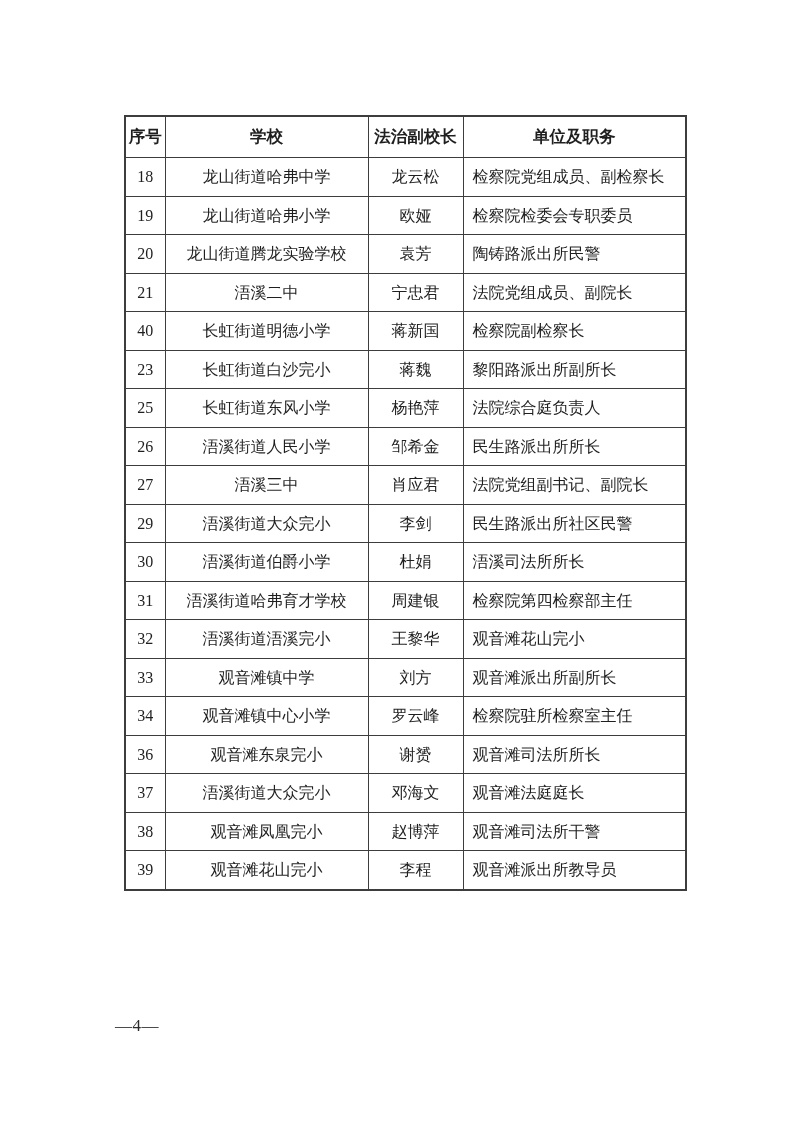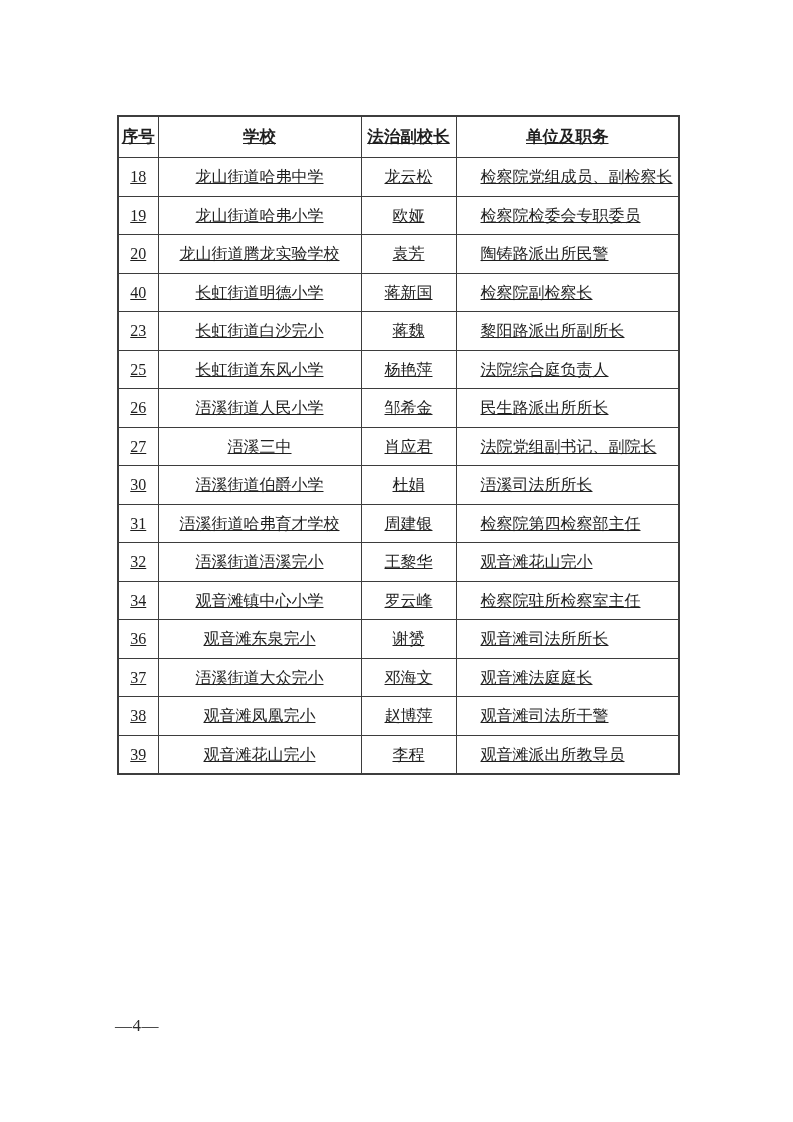--- a/index.html
+++ b/index.html
@@ -10,23 +10,22 @@
     width: 793px;
     height: 1122px;
     background: #ffffff;
     position: relative;
     overflow: hidden;
     font-family: "Liberation Serif", "DejaVu Serif", serif;
     color: #1f1f1f;
   }
   .table-wrap {
     position: absolute;
-    left: 117px;
+    left: 124px;
     top: 115px;
-    text-decoration: underline;
   }
   table.roster {
     border-collapse: collapse;
     table-layout: fixed;
     width: 561px;
     border: 2px solid #3d3d3d;
   }
   table.roster col.c0 { width: 40px; }
   table.roster col.c1 { width: 203px; }
   table.roster col.c2 { width: 95px; }
@@ -46,21 +45,21 @@
     font-weight: bold;
     height: 40px;
     font-size: 16.5px;
   }
   table.roster tbody td {
     height: 37.5px;
     font-weight: normal;
   }
   table.roster td.unit {
     text-align: left;
-    padding-left: 24px;
+    padding-left: 9px;
   }
   .page-footer {
     position: absolute;
     left: 115px;
     top: 1016px;
     font-size: 17px;
     color: #2a2a2a;
     letter-spacing: 0.5px;
   }
 </style>
@@ -96,20 +95,26 @@
           <td>欧娅</td>
           <td class="unit">检察院检委会专职委员</td>
         </tr>
         <tr>
           <td>20</td>
           <td>龙山街道腾龙实验学校</td>
           <td>袁芳</td>
           <td class="unit">陶铸路派出所民警</td>
         </tr>
         <tr>
+          <td>21</td>
+          <td>浯溪二中</td>
+          <td>宁忠君</td>
+          <td class="unit">法院党组成员、副院长</td>
+        </tr>
+        <tr>
           <td>40</td>
           <td>长虹街道明德小学</td>
           <td>蒋新国</td>
           <td class="unit">检察院副检察长</td>
         </tr>
         <tr>
           <td>23</td>
           <td>长虹街道白沙完小</td>
           <td>蒋魏</td>
           <td class="unit">黎阳路派出所副所长</td>
@@ -126,36 +131,48 @@
           <td>邹希金</td>
           <td class="unit">民生路派出所所长</td>
         </tr>
         <tr>
           <td>27</td>
           <td>浯溪三中</td>
           <td>肖应君</td>
           <td class="unit">法院党组副书记、副院长</td>
         </tr>
         <tr>
+          <td>29</td>
+          <td>浯溪街道大众完小</td>
+          <td>李剑</td>
+          <td class="unit">民生路派出所社区民警</td>
+        </tr>
+        <tr>
           <td>30</td>
           <td>浯溪街道伯爵小学</td>
           <td>杜娟</td>
           <td class="unit">浯溪司法所所长</td>
         </tr>
         <tr>
           <td>31</td>
           <td>浯溪街道哈弗育才学校</td>
           <td>周建银</td>
           <td class="unit">检察院第四检察部主任</td>
         </tr>
         <tr>
           <td>32</td>
           <td>浯溪街道浯溪完小</td>
           <td>王黎华</td>
           <td class="unit">观音滩花山完小</td>
+        </tr>
+        <tr>
+          <td>33</td>
+          <td>观音滩镇中学</td>
+          <td>刘方</td>
+          <td class="unit">观音滩派出所副所长</td>
         </tr>
         <tr>
           <td>34</td>
           <td>观音滩镇中心小学</td>
           <td>罗云峰</td>
           <td class="unit">检察院驻所检察室主任</td>
         </tr>
         <tr>
           <td>36</td>
           <td>观音滩东泉完小</td>

